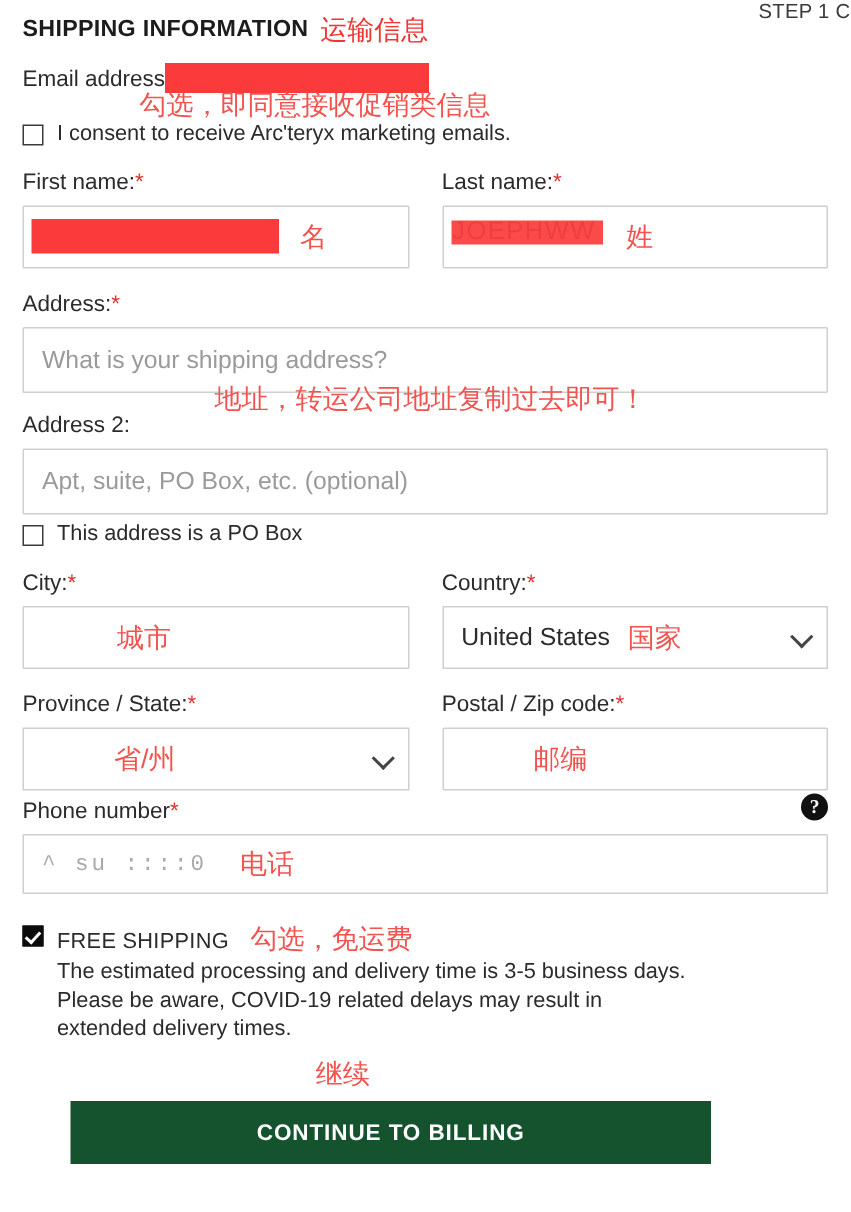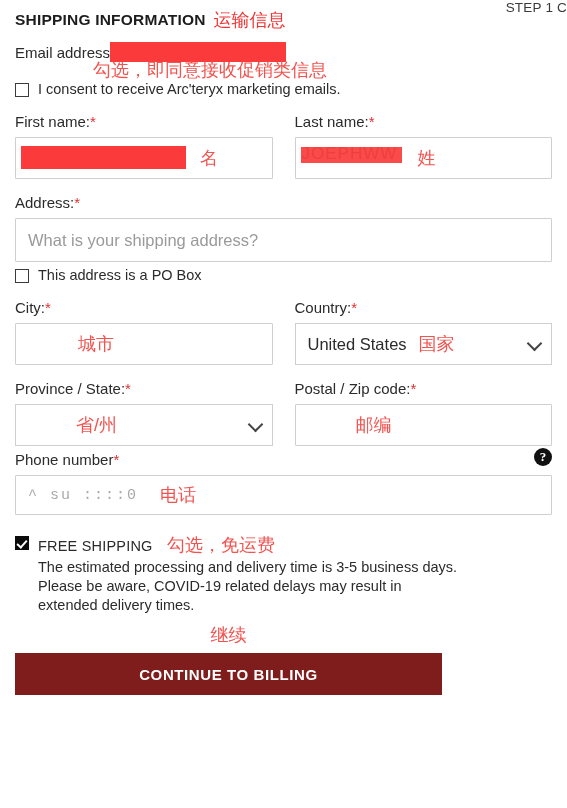--- a/index.html
+++ b/index.html
@@ -290,31 +290,32 @@
     text-align: center;
     color: #f2534f;
     font-size: 18px;
     margin-top: 8px;
     width: 427px;
   }
   .continue-btn {
     box-sizing: border-box;
     width: 427px;
     height: 42px;
-    background: #7f1d1d;
+    background: #14532d;
     color: #ffffff;
     font-size: 15px;
     font-weight: bold;
     letter-spacing: 0.6px;
     display: flex;
     align-items: center;
     justify-content: center;
     border: none;
     cursor: pointer;
     font-family: "Liberation Sans", sans-serif;
+    margin-left: 32px;
   }
   .mt6 { margin-top: 6px; }
   .mt12 { margin-top: 12px; }
   .mt14 { margin-top: 14px; }
   .mt16 { margin-top: 4px; }
   .mt18 { margin-top: 18px; }
 </style>
 </head>
 <body>
 
@@ -361,20 +362,29 @@
 
   <div class="mt14">
     <div class="field-label">
       <span>Address:</span><span class="req">*</span>
     </div>
     <div class="input-box" style="height:44px;">
       <span class="placeholder">What is your shipping address?</span>
     </div>
   </div>
 
+  <div class="mt12">
+    <div class="addr-note-wrap">
+      <span class="addr-note">地址，转运公司地址复制过去即可！</span>
+    </div>
+    <div class="field-label">Address 2:</div>
+    <div class="input-box" style="height:44px;">
+      <span class="placeholder">Apt, suite, PO Box, etc. (optional)</span>
+    </div>
+  </div>
 
   <div class="check-row mt16">
     <span class="cbox"></span>
     <span class="check-label">This address is a PO Box</span>
   </div>
 
   <div class="two-col mt14">
     <div class="col">
       <div class="field-label">
         <span>City:</span><span class="req">*</span>

